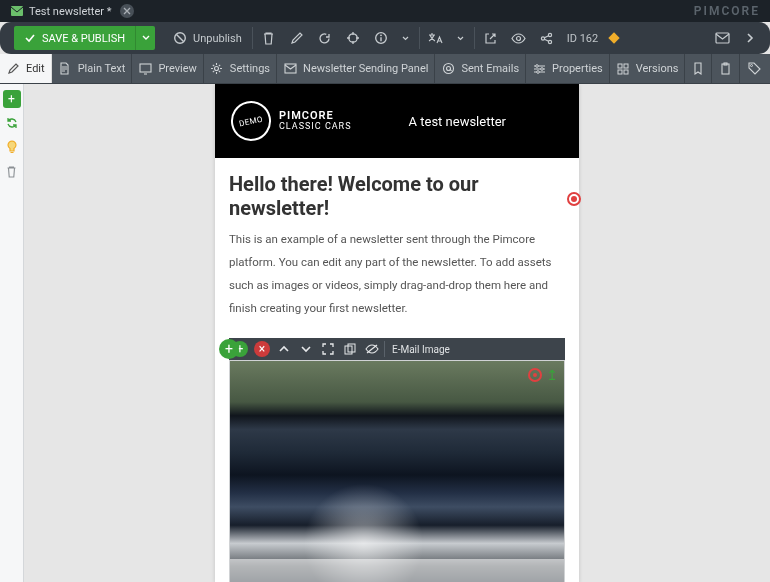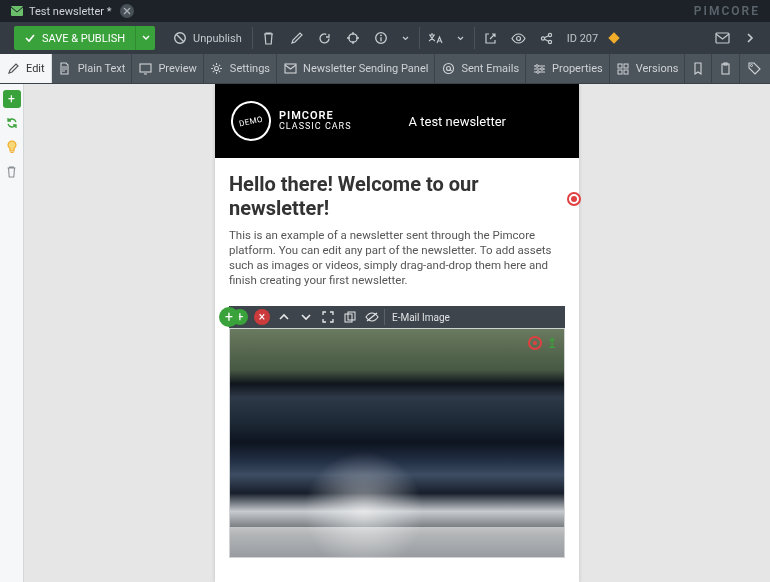--- a/index.html
+++ b/index.html
@@ -41,20 +41,21 @@
     font-size:12px;
   }
   
   .actionbar {
     height: 32px;
     background: #343b43;
     display:flex;
     align-items:center;
     padding: 0 6px 0 14px;
     gap: 0;
+    border-radius: 11px;
   }
   .save-btn {
     background:#3aa23a;
     color:#fff;
     height:24px;
     display:flex;
     align-items:center;
     padding:0 10px;
     font-size:11px;
     gap:6px;
@@ -117,21 +118,21 @@
   .page-header{
     height:74px;background:#000;display:flex;align-items:center;padding:0 16px;color:#fff;
   }
   .logo-wrap{display:flex;align-items:center;gap:8px;}
   .logo-ring{width:40px;height:40px;border:2px solid #fff;border-radius:50%;display:flex;align-items:center;justify-content:center;transform:rotate(-12deg);}
   .logo-stack{font-size:9px;line-height:10px;letter-spacing:1px;}
   .logo-stack .big{font-size:11px;font-weight:600;}
   .nl-title{flex:1;text-align:center;font-size:13px;}
   .page-body{padding:14px 14px 4px 14px;color:#333;position:relative;}
   .h1{font-size:20px;font-weight:700;color:#333;margin-bottom:8px;}
-  .para{font-size:11.5px;line-height:15px;color:#555;}
+  .para{font-size:11.5px;line-height:23px;color:#555;}
   .dot-handle{position:absolute;width:14px;height:14px;border:2px solid #e04040;border-radius:50%;display:flex;align-items:center;justify-content:center;}
   .dot-inner{width:6px;height:6px;background:#e04040;border-radius:50%;}
   
   .imgblock{margin:14px 14px 16px 14px;position:relative;}
   .imgctrl{
     height:22px;background:#3d444b;display:flex;align-items:center;gap:0;padding-right:8px;
   }
   .imgctrl .c{width:22px;height:22px;display:flex;align-items:center;justify-content:center;color:#e6e8ea;font-size:12px;}
   .circle{width:16px;height:16px;border-radius:50%;display:flex;align-items:center;justify-content:center;color:#fff;font-size:12px;}
   .circ-g{background:#3aa23a;}
@@ -260,21 +261,21 @@
       </svg>
   </div>
   <div class="iconbtn">
     <svg width="13" height="13" viewBox="0 0 13 13">
         <circle cx="10" cy="3" r="1.6" stroke="#c7ccd0" stroke-width="1.2" fill="none"></circle>
         <circle cx="3" cy="6.5" r="1.6" stroke="#c7ccd0" stroke-width="1.2" fill="none"></circle>
         <circle cx="10" cy="10" r="1.6" stroke="#c7ccd0" stroke-width="1.2" fill="none"></circle>
         <path d="M8.6 3.7L4.4 5.8M4.4 7.2l4.2 2.1" stroke="#c7ccd0" stroke-width="1.2"></path>
       </svg>
   </div>
-  <div class="info-id">ID 207</div>
+  <div class="info-id">ID 162</div>
   <div class="status-warn">
     <div class="diamond"></div>
   </div>
   <div class="spacer-flex"></div>
   <div class="iconbtn">
     <svg width="15" height="12" viewBox="0 0 15 12">
         <rect x="1" y="1" width="13" height="10" rx="1" stroke="#c7ccd0" stroke-width="1.2" fill="none"></rect>
         <path d="M1 2l6.5 5L14 2" stroke="#c7ccd0" stroke-width="1.2" fill="none"></path>
       </svg>
   </div>

